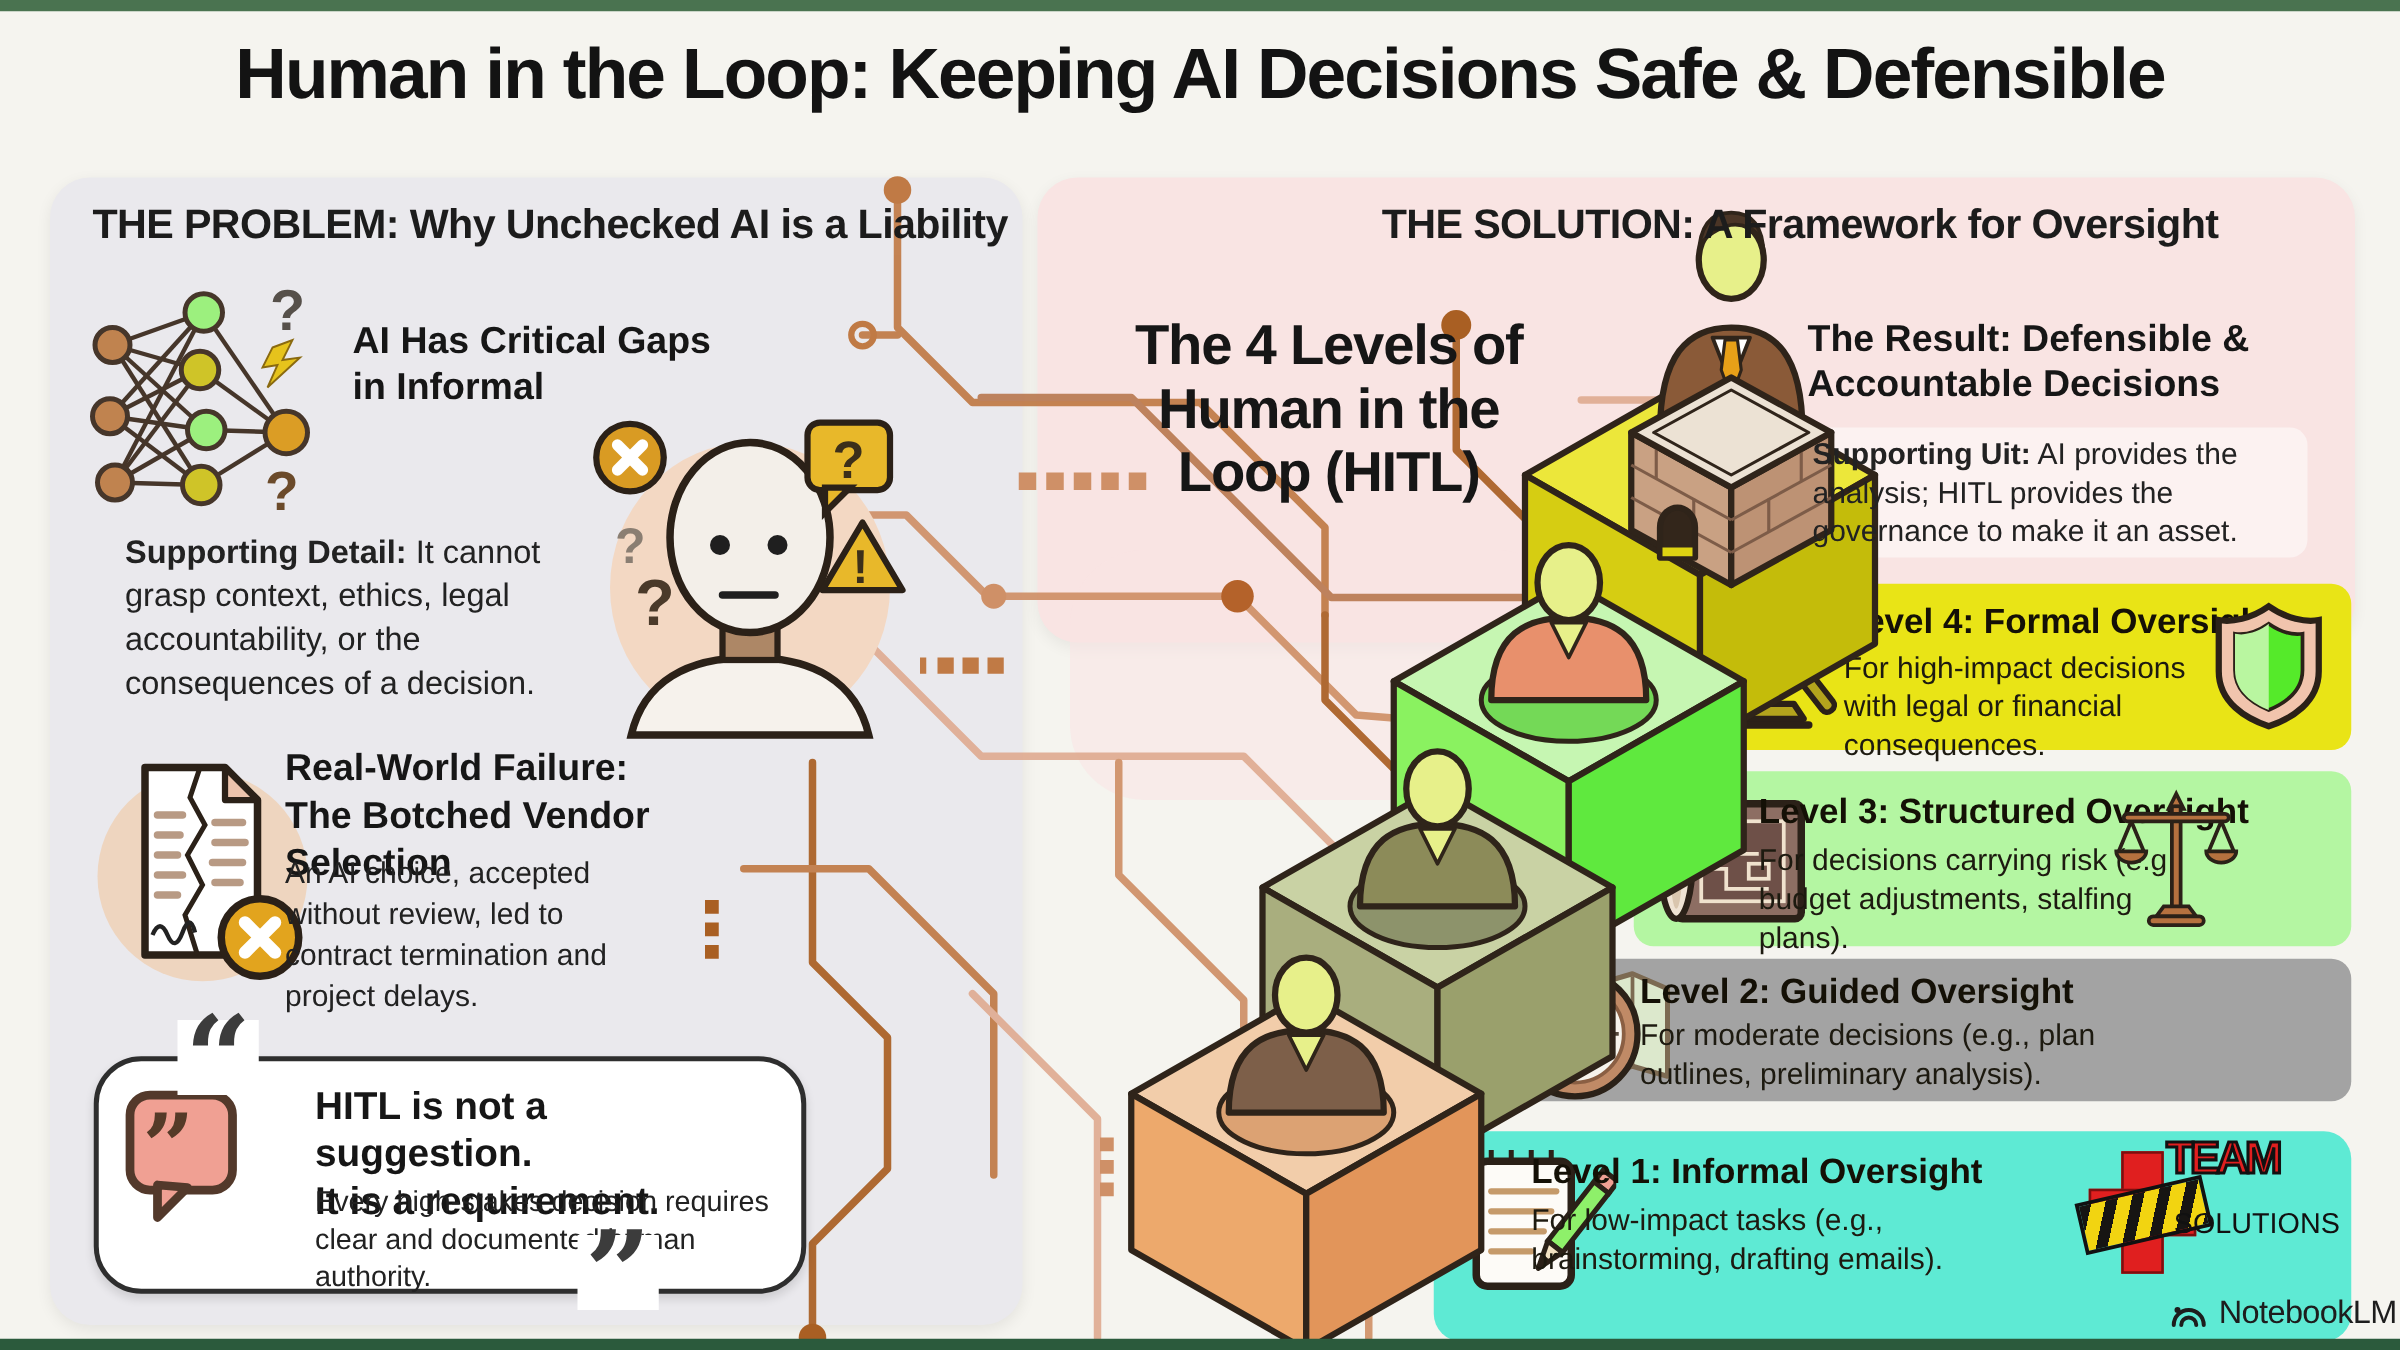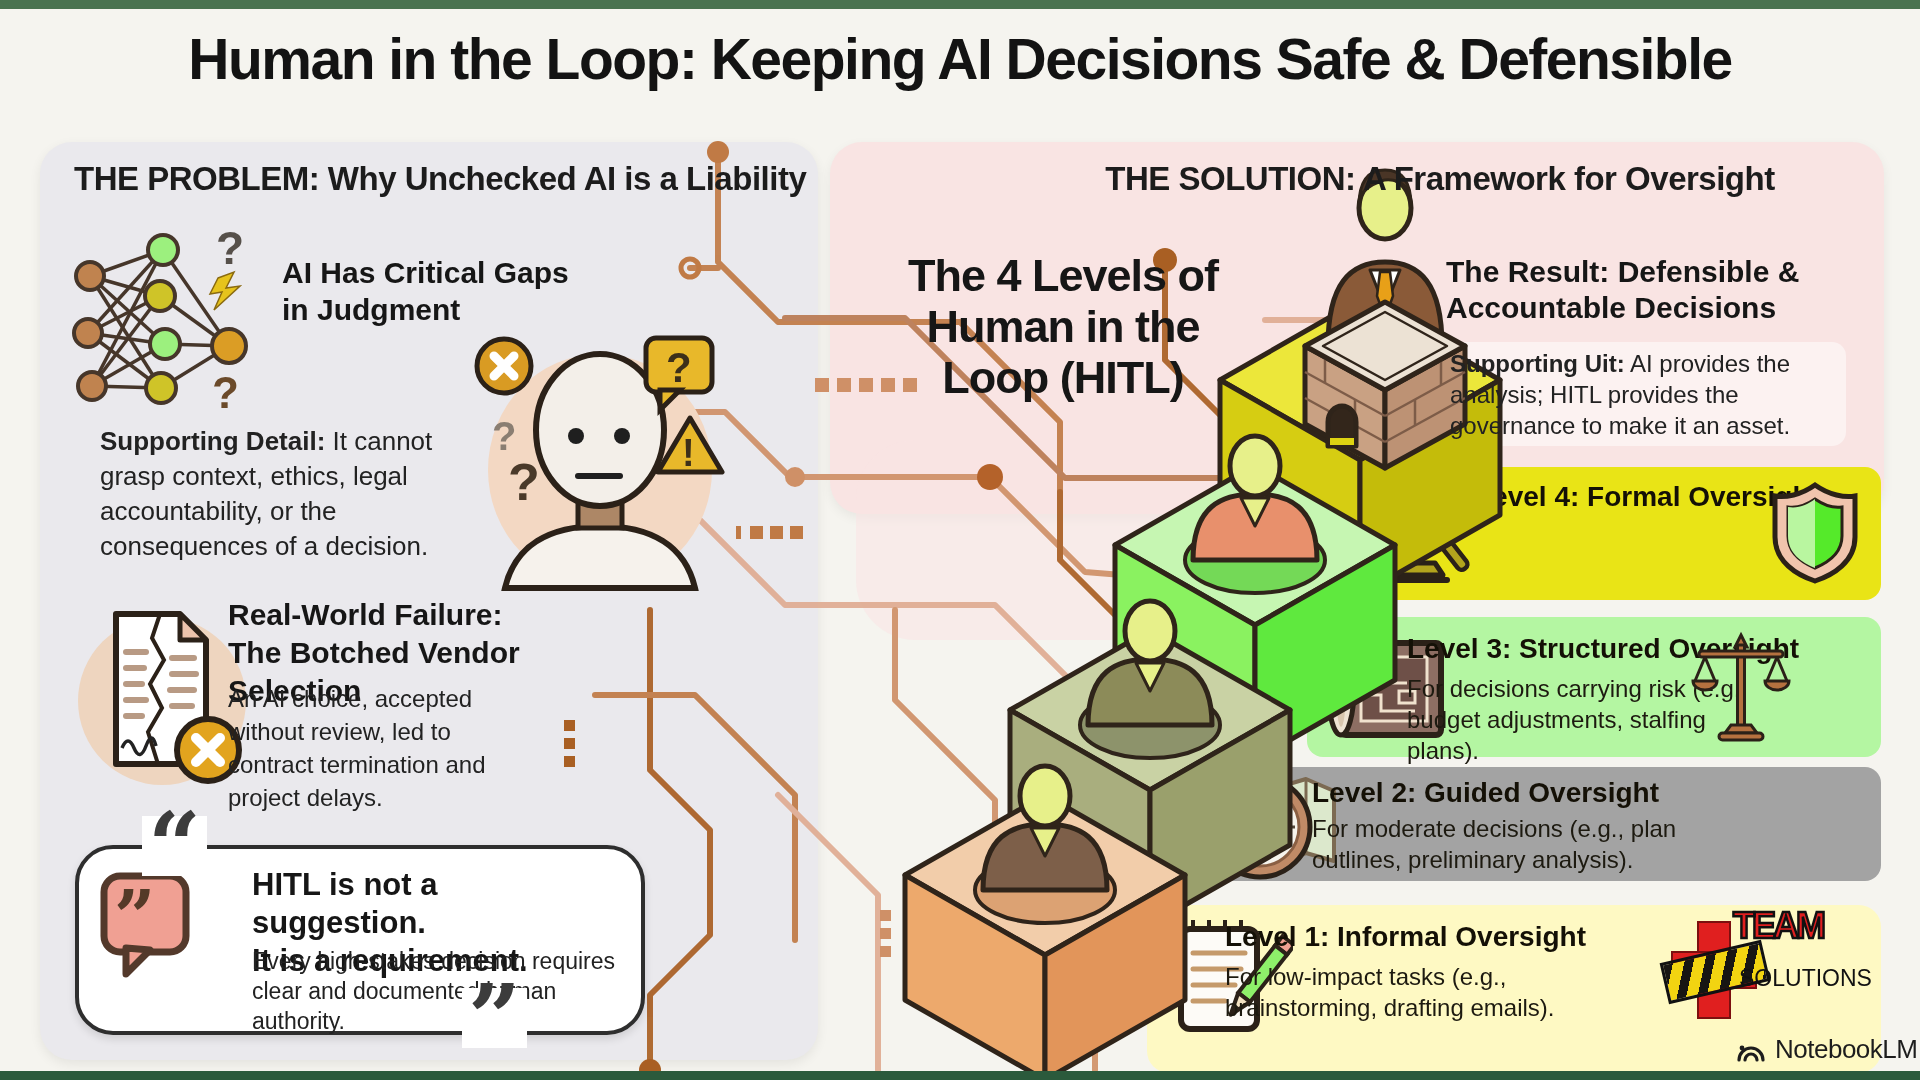--- a/index.html
+++ b/index.html
@@ -57,21 +57,21 @@
 
   .levels-title { left:898px; top:250px; width:330px; text-align:center; font-size:45px; font-weight:800; line-height:51px; letter-spacing:-1px; z-index:6; }
   .result-heading { left:1446px; top:254px; width:420px; font-size:30px; font-weight:800; line-height:36px; z-index:6; }
   .result-support-bg { left:1436px; top:342px; width:410px; height:104px; background:rgba(255,255,255,.5); border-radius:14px; z-index:5; }
   .result-support { left:1450px; top:348px; width:392px; font-size:24px; line-height:31px; color:#222; z-index:6; }
 
   .band { border-radius:16px; z-index:4; }
   .band-l4 { left:1365px; top:467px; width:516px; height:133px; background:#e9e416; }
   .band-l3 { left:1307px; top:617px; width:574px; height:140px; background:#b4f6a2; }
   .band-l2 { left:1180px; top:767px; width:701px; height:114px; background:#a3a3a3; }
-  .band-l1 { left:1147px; top:905px; width:734px; height:168px; background:#fef9c3; border-radius:22px; }
+  .band-l1 { left:1147px; top:905px; width:734px; height:168px; background:#5eead4; border-radius:22px; }
   .band-title { position:absolute; font-size:28px; font-weight:800; color:#141006; }
   .band-body  { position:absolute; font-size:24px; line-height:31px; color:#1d1a10; }
   .l4-title { left:110px; top:14px; }  .l4-body { left:110px; top:52px; width:310px; }
   .l3-title { left:100px; top:16px; }  .l3-body { left:100px; top:56px; width:345px; }
   .l2-title { left:132px; top:10px; }  .l2-body { left:132px; top:46px; width:460px; }
   .l1-title { left:78px;  top:16px; }  .l1-body { left:78px;  top:56px; width:440px; }
   .band-icon { position:absolute; }
 
   .svg-circuit   { left:540px; top:140px; z-index:3; }
   .svg-staircase { left:880px; top:150px; z-index:5; }
@@ -195,21 +195,21 @@
       <circle cx="95" cy="160" r="15" fill="#cfc428"></circle>
     <circle cx="163" cy="118" r="17" fill="#db9d25"></circle>
   </g>
   <polygon points="152,50 168,44 160,60 174,58 148,82 156,64 144,66" fill="#e6c31c" stroke="#8a6a10" stroke-width="1.5"></polygon>
   <text x="150" y="36" font-size="46" font-weight="bold" fill="#56504a">?</text>
   <text x="146" y="180" font-size="44" font-weight="bold" fill="#6b4a2a">?</text>
 </svg>
 
 <div class="abs gap-heading">
   <span style="display:block">AI Has Critical Gaps</span>
-  <span style="display:block">in Judgment</span>
+  <span style="display:block">in Informal</span>
 </div>
 <div class="abs gap-detail"><b>Supporting Detail:</b><span> It cannot grasp context, ethics, legal accountability, or the consequences of a decision.</span></div>
 
 <svg class="abs svg-robot" width="260" height="262" viewBox="0 0 260 262">
   <ellipse cx="130" cy="140" rx="112" ry="116" fill="#f3d8c3"></ellipse>
   <path d="M35,258 C45,215 80,196 130,196 C180,196 215,215 225,258 Z" fill="#f6f2ec" stroke="#2b2118" stroke-width="6"></path>
   <rect x="108" y="160" width="44" height="38" fill="#ad8766" stroke="#2b2118" stroke-width="5"></rect>
   <ellipse cx="130" cy="100" rx="64" ry="76" fill="#f3efe9" stroke="#2b2118" stroke-width="6"></ellipse>
   <circle cx="106" cy="106" r="8" fill="#1f1f1f"></circle>
     <circle cx="152" cy="106" r="8" fill="#1f1f1f"></circle>
@@ -296,20 +296,21 @@
     <g transform="rotate(-38 48 40)">
       <rect x="26" y="26" width="44" height="28" rx="7" fill="#b3a41d" stroke="#2b2118" stroke-width="5"></rect>
       <rect x="22" y="24" width="8" height="32" rx="3" fill="#8e8312" stroke="#2b2118" stroke-width="4"></rect>
       <rect x="66" y="24" width="8" height="32" rx="3" fill="#8e8312" stroke="#2b2118" stroke-width="4"></rect>
       <rect x="43" y="54" width="11" height="44" rx="5" fill="#b3a41d" stroke="#2b2118" stroke-width="4.5"></rect>
     </g>
     <path d="M10,92 h52 l-8,-12 h-36 z" fill="#b3a41d" stroke="#2b2118" stroke-width="5" stroke-linejoin="round"></path>
     <line x1="6" y1="97" x2="66" y2="97" stroke="#2b2118" stroke-width="6" stroke-linecap="round"></line>
   </svg>
   <div class="band-title l4-title">Level 4: Formal Oversight</div>
+  <div class="band-body l4-body">For high-impact decisions with legal or financial consequences.</div>
   <svg class="band-icon" style="right:20px;top:14px" width="92" height="104" viewBox="0 0 92 104">
     <path d="M46,4 C60,14 76,17 86,15 V56 C86,81 64,94 46,100 C28,94 6,81 6,56 V15 C16,17 32,14 46,4 Z" fill="#f1c4ad" stroke="#2b2118" stroke-width="5"></path>
     <path d="M46,18 C56,25 66,27 73,26 V55 C73,73 58,82 46,87 C34,82 19,73 19,55 V26 C26,27 36,25 46,18 Z" fill="#55ea2a" stroke="#2b2118" stroke-width="3"></path>
     <path d="M46,18 C40,23 32,26 24,26.5 L19,26 V55 C19,73 34,82 46,87 Z" fill="#b9f6a0"></path>
   </svg>
 </div>
 
 <div class="abs band band-l3">
   <svg class="band-icon" style="left:12px;top:16px" width="130" height="112" viewBox="0 0 130 112">
     <rect x="22" y="10" width="100" height="92" rx="5" fill="#8d6e63" stroke="#2b2118" stroke-width="6"></rect>

